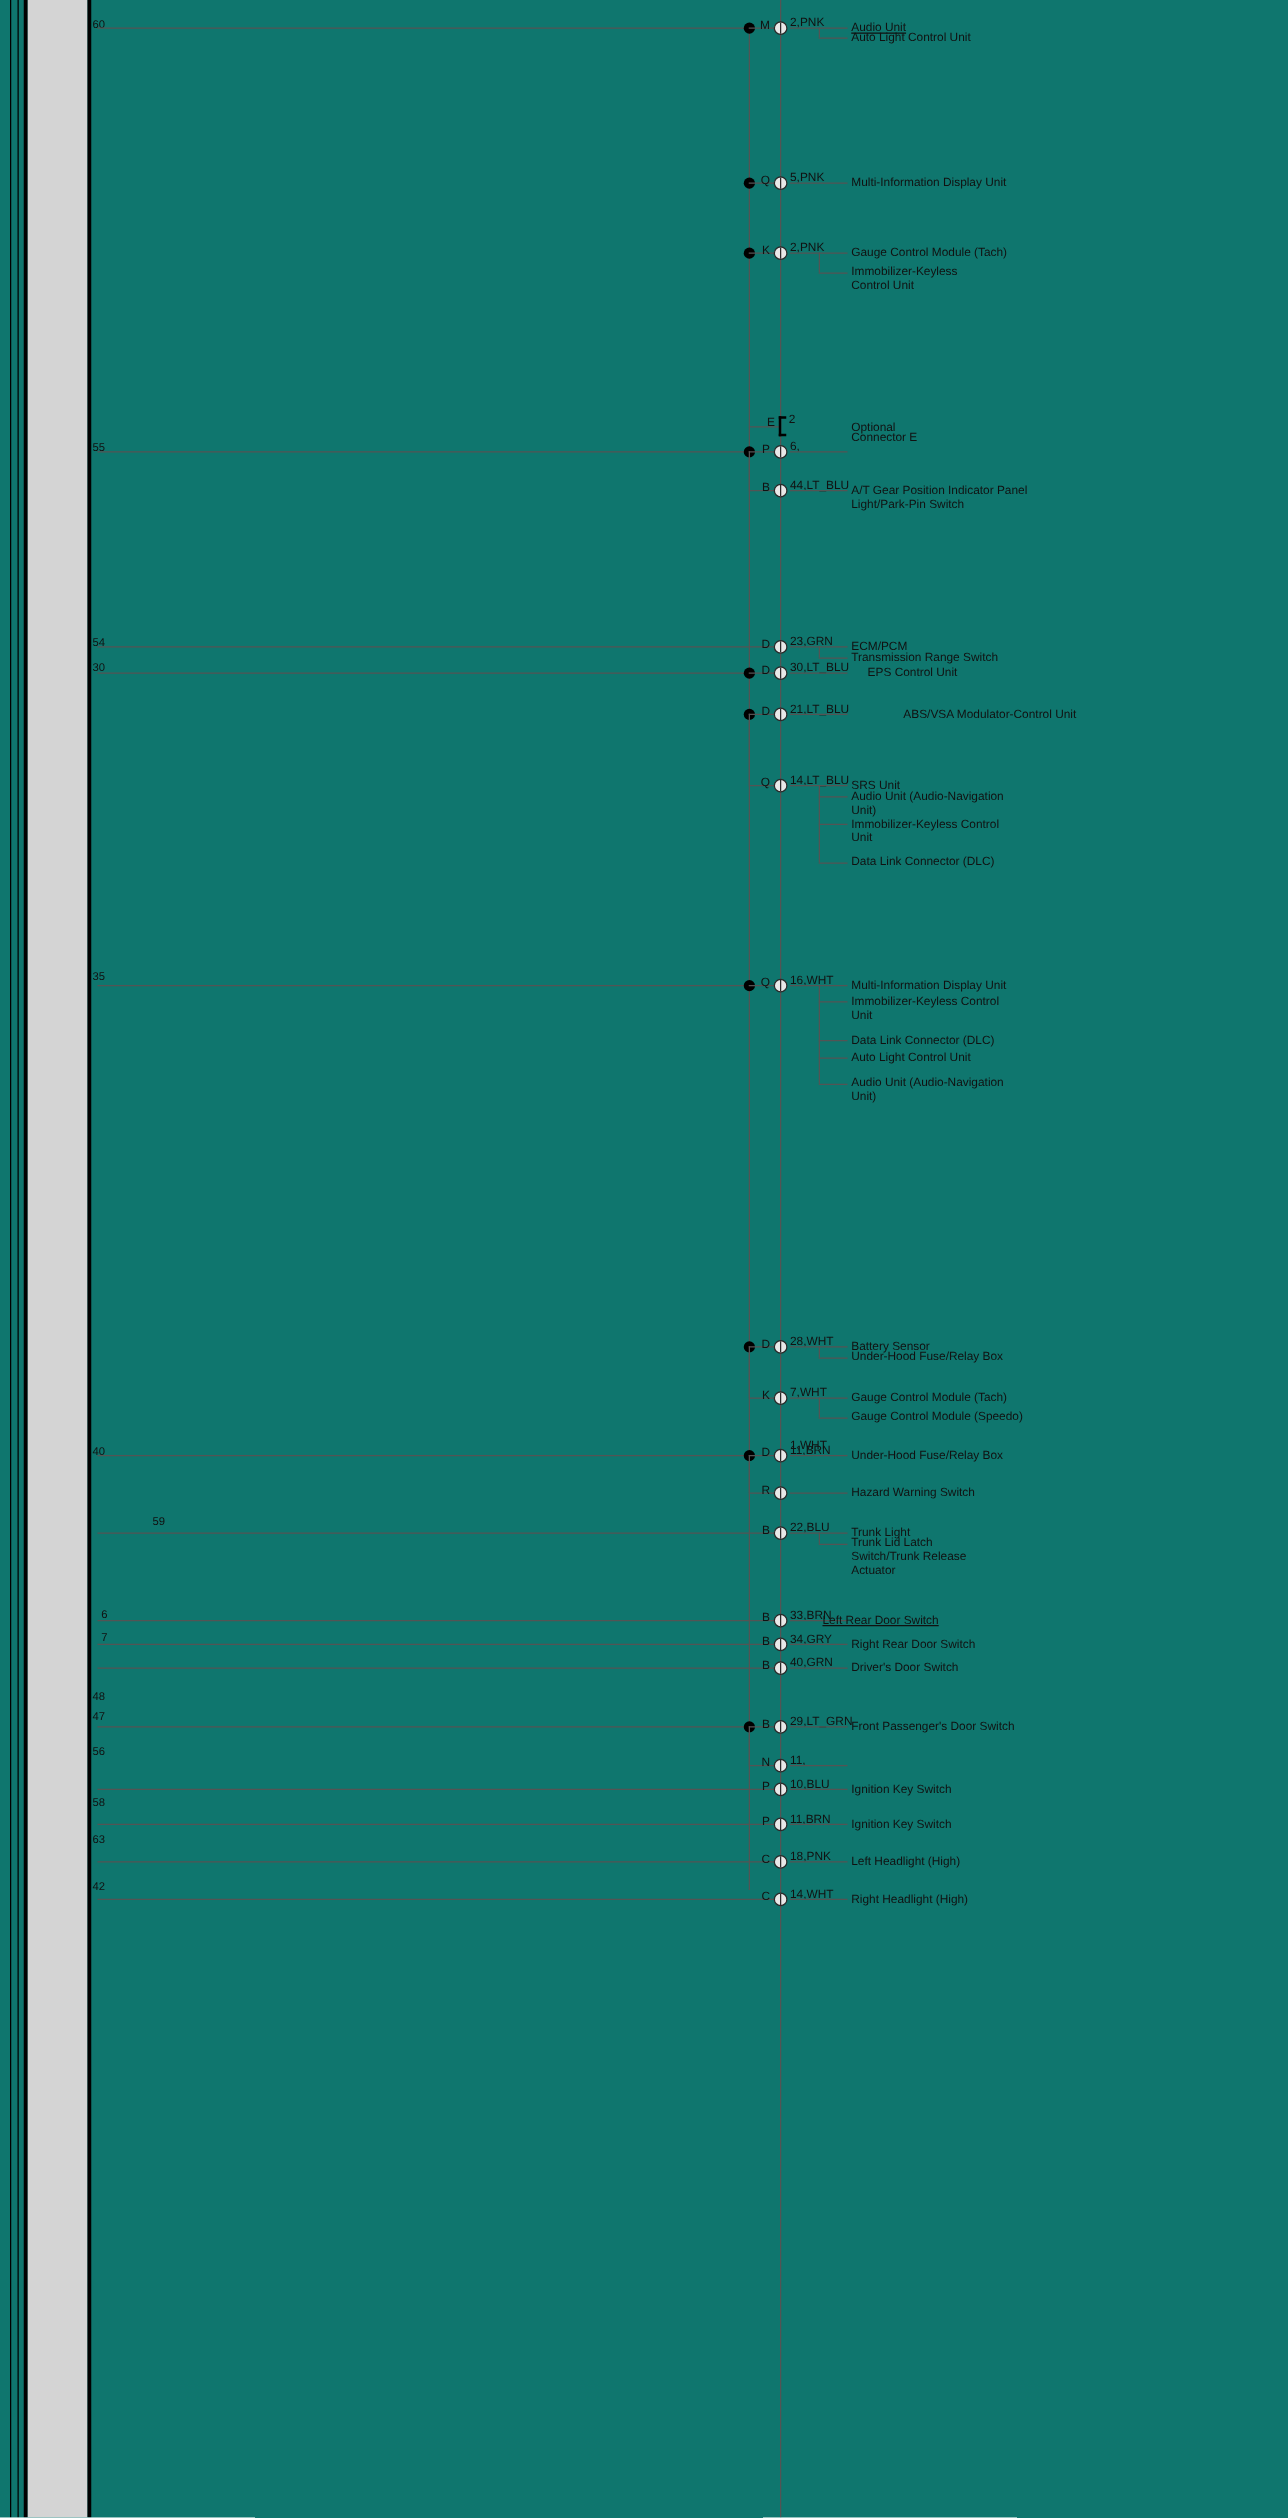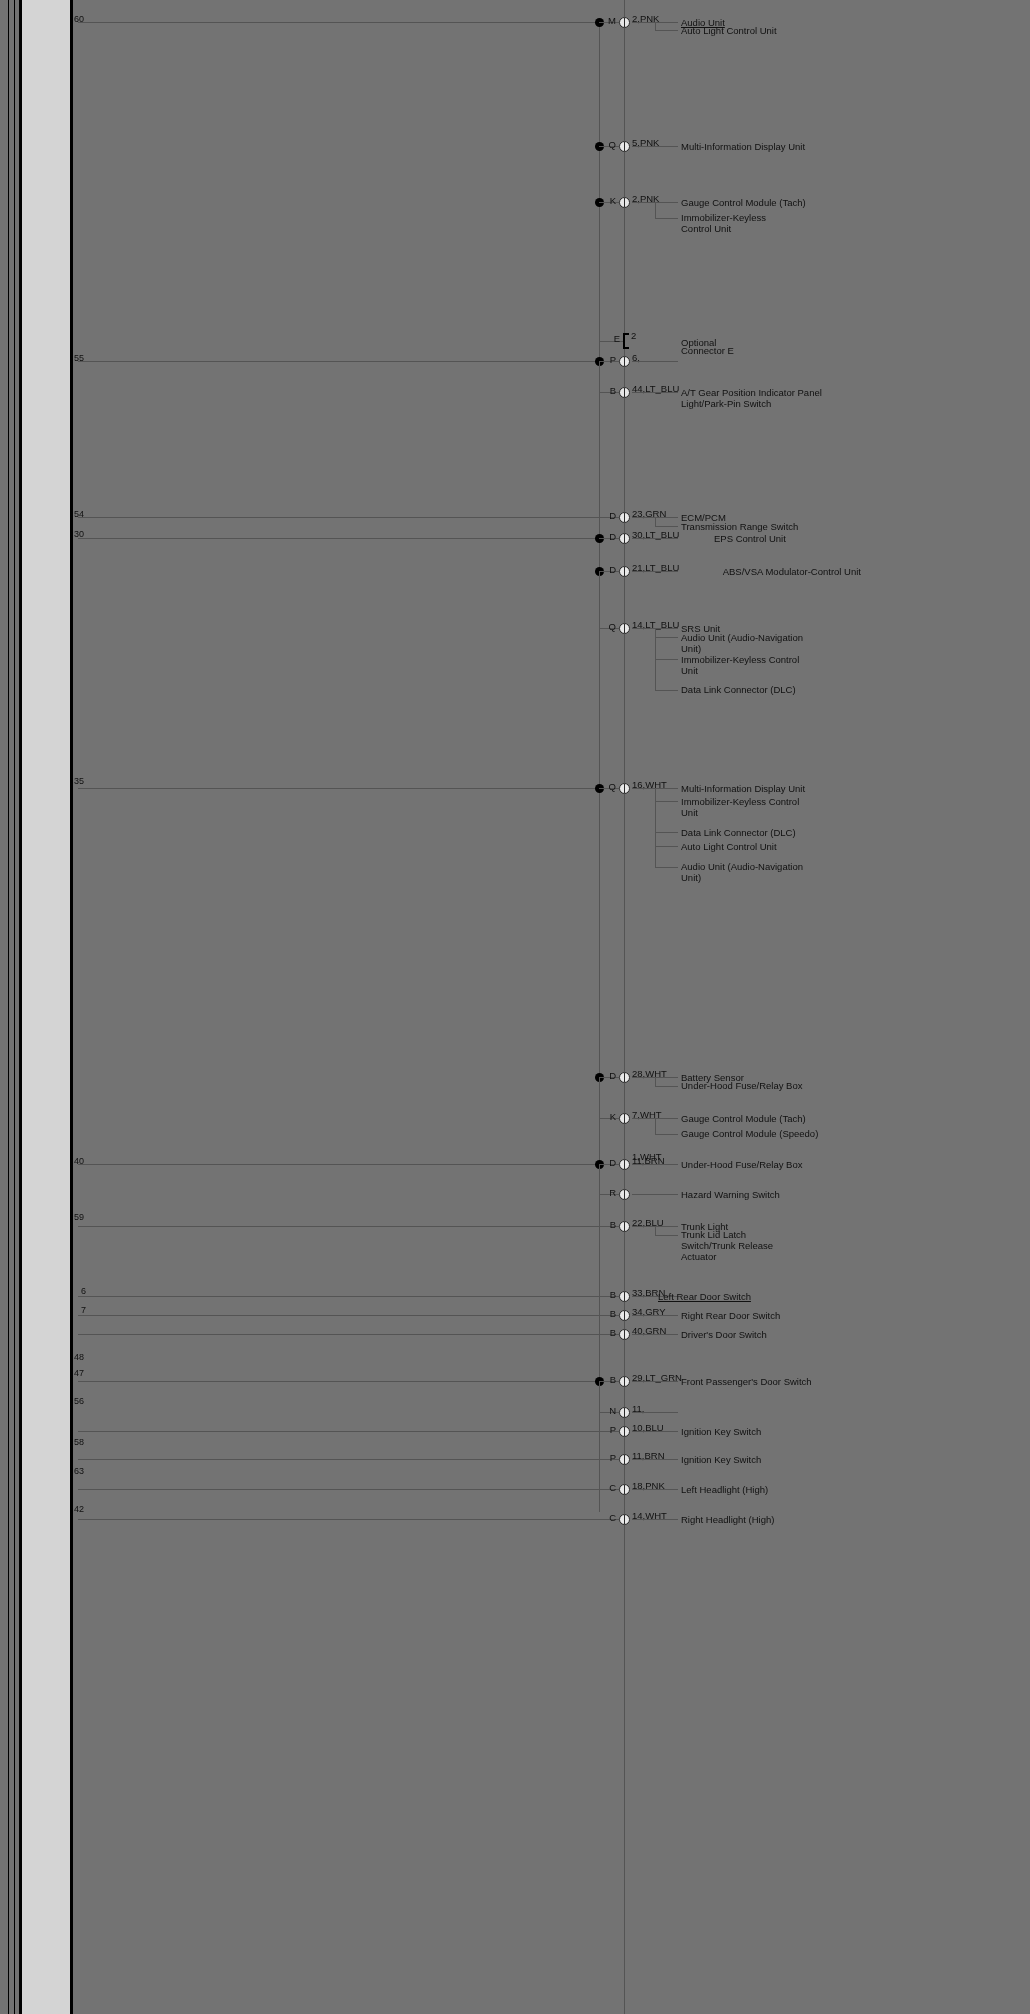--- a/index.html
+++ b/index.html
@@ -9,21 +9,21 @@
   }
   body {
     font-family: "Liberation Sans", sans-serif;
     -webkit-font-smoothing: antialiased;
   }
 
   #diagram {
     position: relative;
     width: 1030px;
     height: 2014px;
-    background: #737373;
+    background: #0f766e;
     overflow: hidden;
   }
 
   
   .rail {
     position: absolute;
     top: 0;
     height: 2014px;
     background: #000000;
   }
@@ -219,21 +219,21 @@
   <div class="component" style="left:681px; top:521px; width:150px;">Transmission Range Switch</div>
 
   <div class="pin-num" style="left:74px; top:529px;">30</div>
   <div class="hline" style="left:78px; top:538px; width:521px;"></div>
   <div class="splice" style="left:595px; top:534px;"></div>
   <div class="hline" style="left:599px; top:538px; width:25px;"></div>
   <div class="cav-letter" style="left:604px; top:532px; width:12px;">D</div>
   <div class="terminal" style="left:619px; top:533px;"></div>
   <div class="wire-label" style="left:632px; top:530px;">30,LT_BLU</div>
   <div class="hline" style="left:632px; top:538px; width:46px;"></div>
-  <div class="component" style="left:714px; top:533px; width:150px;">EPS Control Unit</div>
+  <div class="component" style="left:655px; top:533px; width:150px;text-align:center;">EPS Control Unit</div>
 
   <div class="splice" style="left:595px; top:567px;"></div>
   <div class="hline" style="left:599px; top:571px; width:25px;"></div>
   <div class="cav-letter" style="left:604px; top:565px; width:12px;">D</div>
   <div class="terminal" style="left:619px; top:566px;"></div>
   <div class="wire-label" style="left:632px; top:563px;">21,LT_BLU</div>
   <div class="hline" style="left:632px; top:571px; width:46px;"></div>
   <div class="component" style="left:681px; top:566px; width:180px;text-align:right;">ABS/VSA Modulator-Control Unit</div>
 
   <div class="vline" style="left:599px; top:571px; height:57px;"></div>
@@ -303,21 +303,21 @@
   <div class="component" style="left:681px; top:1159px; width:170px;">Under-Hood Fuse/Relay Box</div>
 
   <div class="vline" style="left:599px; top:1164px; height:30px;"></div>
   <div class="hline" style="left:599px; top:1194px; width:25px;"></div>
   <div class="cav-letter" style="left:604px; top:1188px; width:12px;">R</div>
   <div class="terminal" style="left:619px; top:1189px;"></div>
   <div class="wire-label" style="left:632px; top:1152px;">1,WHT</div>
   <div class="hline" style="left:632px; top:1194px; width:46px;"></div>
   <div class="component" style="left:681px; top:1189px; width:160px;">Hazard Warning Switch</div>
 
-  <div class="pin-num" style="left:74px; top:1212px;">59</div>
+  <div class="pin-num" style="left:74px; top:1212px;padding-left:48px;">59</div>
   <div class="hline" style="left:78px; top:1226px; width:546px;"></div>
   <div class="cav-letter" style="left:604px; top:1220px; width:12px;">B</div>
   <div class="terminal" style="left:619px; top:1221px;"></div>
   <div class="wire-label" style="left:632px; top:1218px;">22,BLU</div>
   <div class="hline" style="left:632px; top:1226px; width:46px;"></div>
   <div class="component" style="left:681px; top:1221px; width:160px;">Trunk Light</div>
   <div class="leader-v" style="left:655px; top:1226px; height:9px;"></div>
   <div class="leader" style="left:655px; top:1235px; width:23px;"></div>
   <div class="component" style="left:681px; top:1229px; width:115px;">Trunk Lid Latch Switch/Trunk Release Actuator</div>
 

